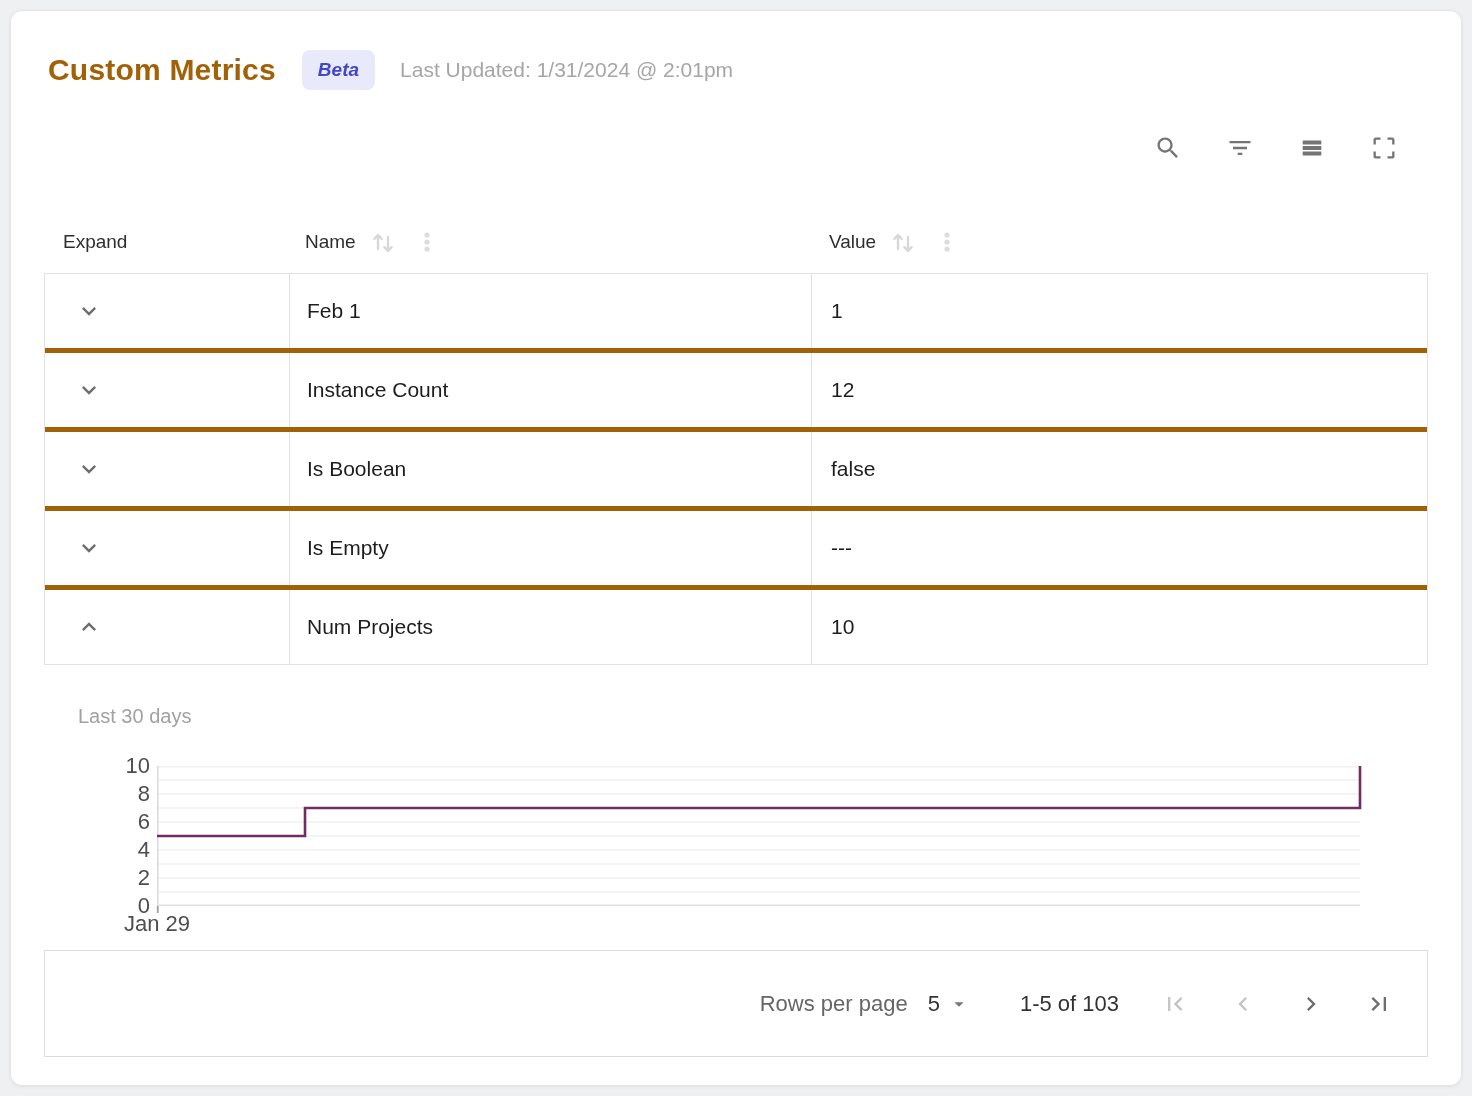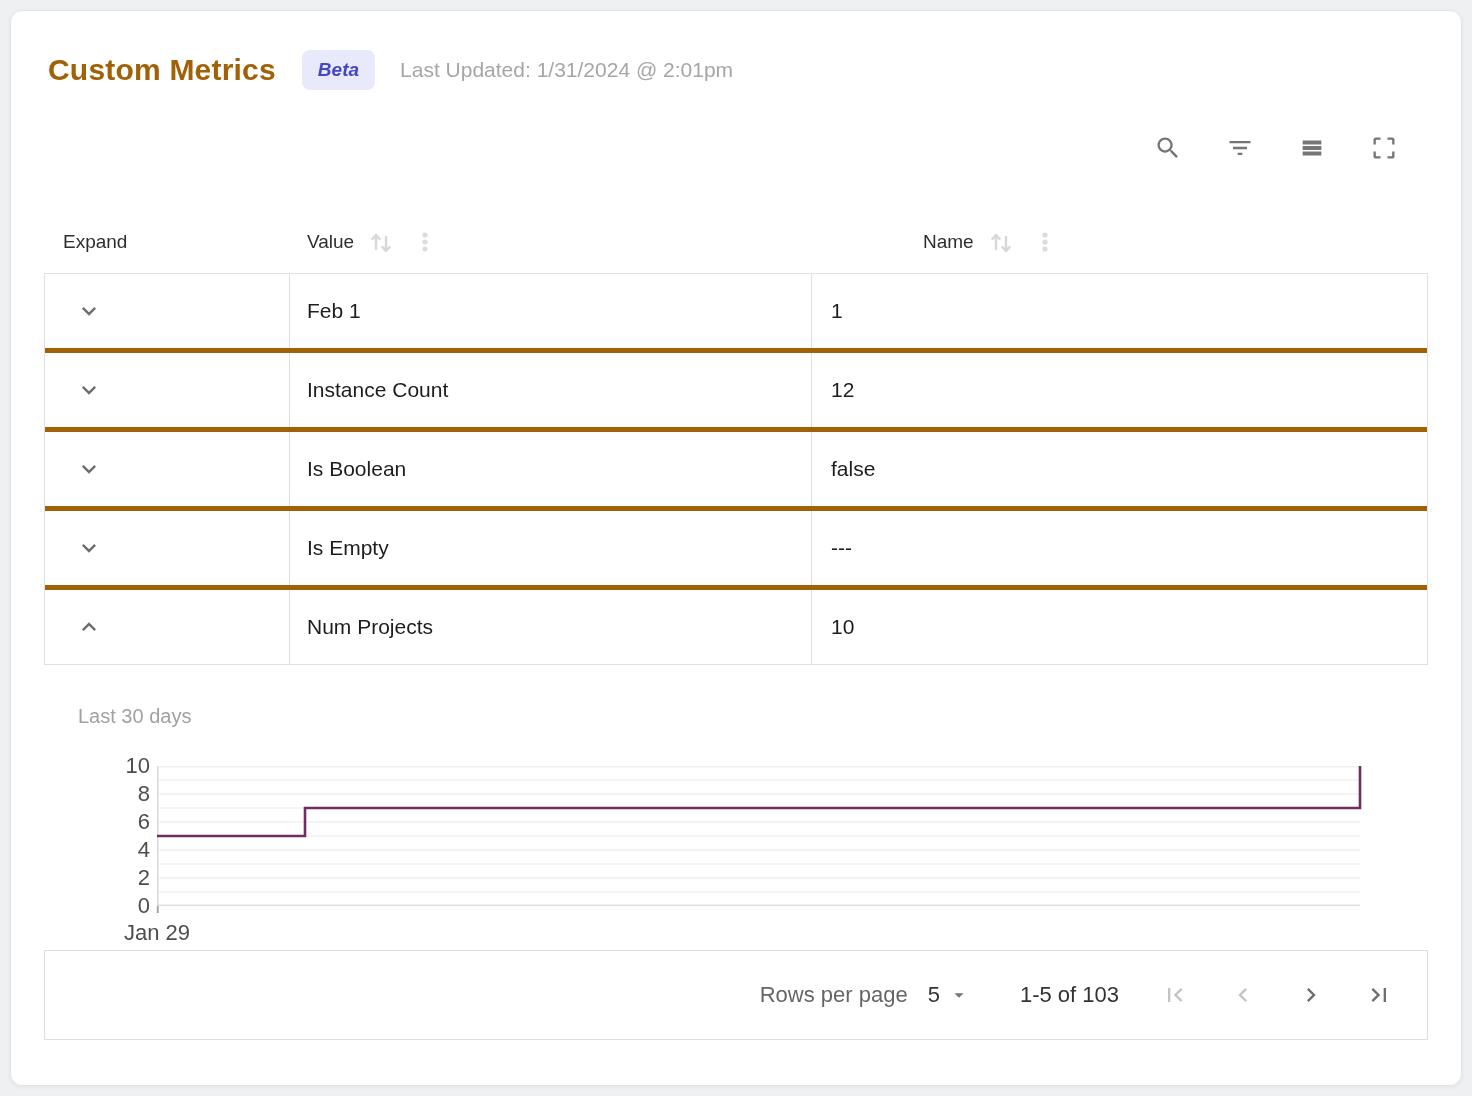--- a/index.html
+++ b/index.html
@@ -53,26 +53,26 @@
   .chev-btn { background:none; border:none; padding:0; cursor:pointer; width:28px; height:28px; display:flex; align-items:center; justify-content:center; }
   .chev-btn svg { width:28px; height:28px; fill:#6e6e6e; }
 
   
   .detail-title { margin:40px 0 0 34px; font-size:20px; color:#a1a1a1; }
   .chart-row { display:flex; margin-top:38px; }
   .y-axis { width:113px; position:relative; height:140px; }
   .ytick { position:absolute; right:7px; font-size:22px; color:#4e4e4e; line-height:24px; }
   .plot { position:relative; width:1203px; height:140px; }
   .plot svg { position:absolute; top:0; left:0; overflow:visible; display:block; }
-  .x-label { position:absolute; top:154px; left:0; transform:translateX(-50%); font-size:22px; color:#4e4e4e; white-space:nowrap; }
+  .x-label { position:absolute; top:145px; left:0; transform:translateX(-50%); font-size:22px; color:#4e4e4e; white-space:nowrap; }
 
   
   .footer {
     box-sizing:border-box;
-    margin:44px 33px 0 33px; height:90px;
+    margin:44px 33px 0 33px; height:107px;
     border:1px solid #dddddd;
     display:flex; align-items:center; justify-content:flex-end;
     padding-right:26px;
   }
   .rpp-label { font-size:22px; color:#666666; }
   .rpp-select { display:flex; align-items:center; margin-left:20px; background:none; border:none; padding:0; cursor:pointer; }
   .rpp-value { font-size:22px; color:#333333; font-family:"Liberation Sans", sans-serif; }
   .rpp-select svg { width:22px; height:22px; fill:#757575; margin-left:8px; }
   .range { margin-left:50px; font-size:22px; color:#333333; }
   .pager { display:flex; margin-left:34px; }
@@ -115,38 +115,38 @@
         </svg>
     </button>
   </div>
 
   <div class="grid">
 
     <div class="grid-header">
       <div class="gh-cell gh-expand">
         <span>Expand</span>
       </div>
-      <div class="gh-cell gh-value">
-        <span>Value</span>
+      <div class="gh-cell gh-name">
+        <span>Name</span>
         <button class="sort-btn">
           <svg width="28" height="28" viewBox="0 0 28 28" fill="none" stroke="#d8d8d8" stroke-width="2.4" stroke-linecap="round" stroke-linejoin="round">
             <path d="M9 21V7M9 7l-3.6 3.8M9 7l3.6 3.8"></path>
             <path d="M19 9v14M19 23l-3.6-3.8M19 23l3.6-3.8"></path>
           </svg>
         </button>
         <button class="kebab-btn">
           <svg width="26" height="26" viewBox="0 0 26 26" fill="#dcdcdc">
             <circle cx="13" cy="6" r="2.6"></circle>
               <circle cx="13" cy="13" r="2.6"></circle>
               <circle cx="13" cy="20" r="2.6"></circle>
           </svg>
         </button>
       </div>
-      <div class="gh-cell gh-name">
-        <span>Name</span>
+      <div class="gh-cell gh-value">
+        <span>Value</span>
         <button class="sort-btn">
           <svg width="28" height="28" viewBox="0 0 28 28" fill="none" stroke="#d8d8d8" stroke-width="2.4" stroke-linecap="round" stroke-linejoin="round">
             <path d="M9 21V7M9 7l-3.6 3.8M9 7l3.6 3.8"></path>
             <path d="M19 9v14M19 23l-3.6-3.8M19 23l3.6-3.8"></path>
           </svg>
         </button>
         <button class="kebab-btn">
           <svg width="26" height="26" viewBox="0 0 26 26" fill="#dcdcdc">
             <circle cx="13" cy="6" r="2.6"></circle>
               <circle cx="13" cy="13" r="2.6"></circle>

